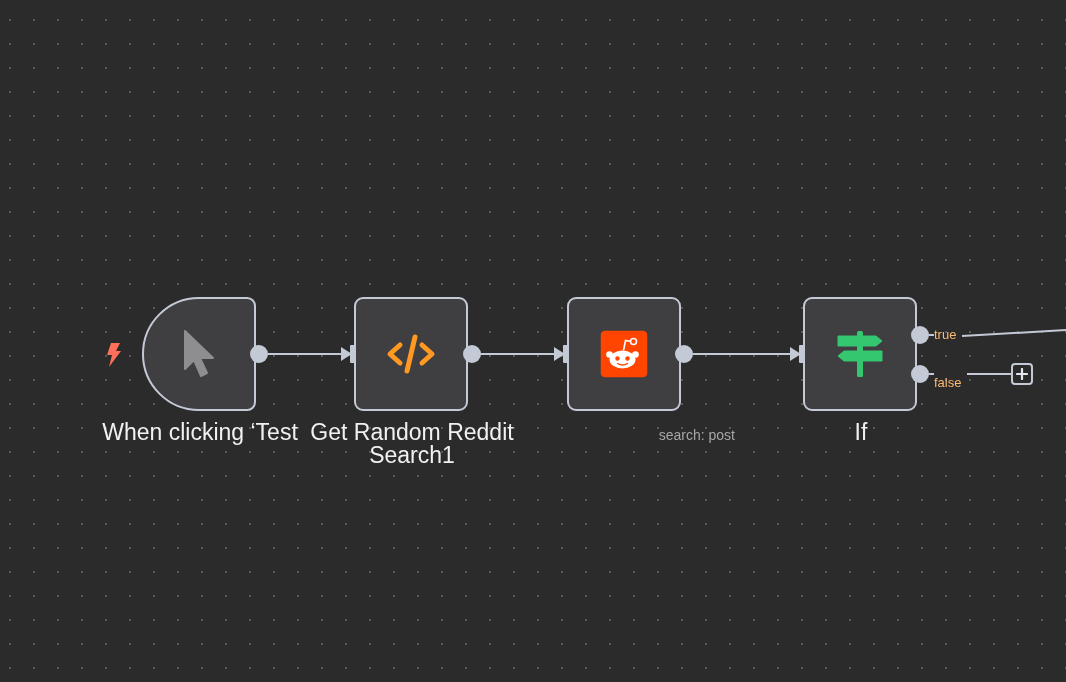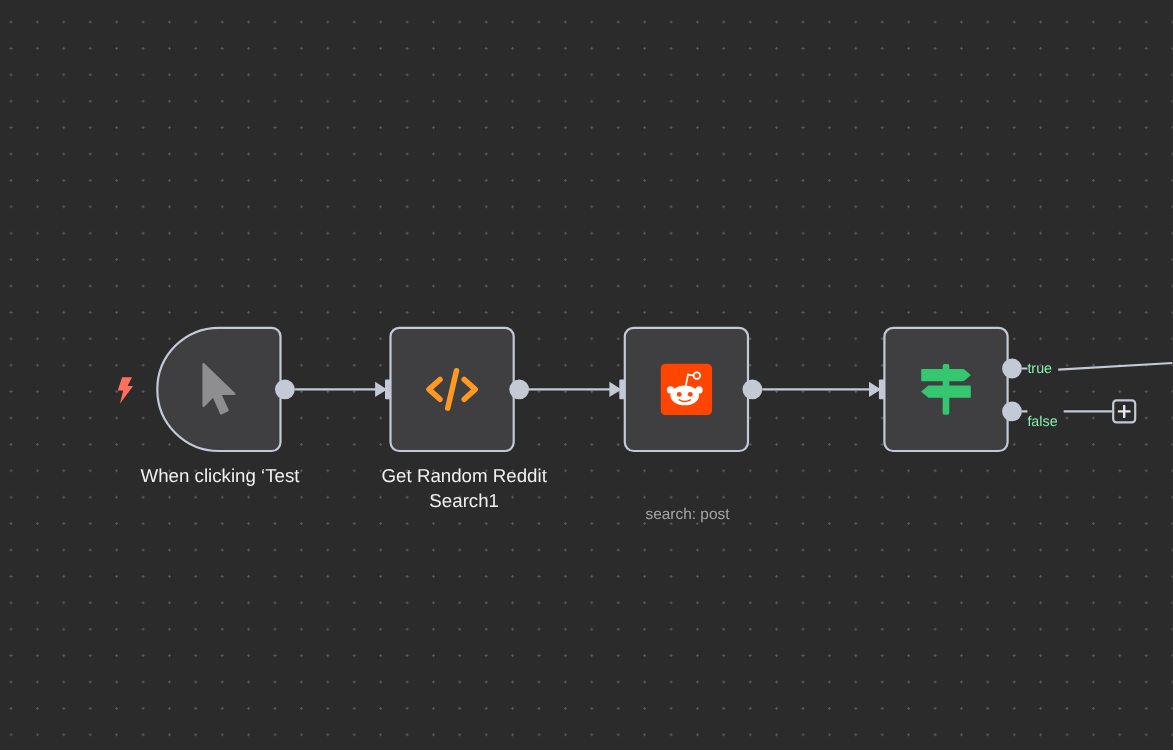--- a/index.html
+++ b/index.html
@@ -24,28 +24,28 @@
     .node .icon-wrap { position: absolute; left: 50%; top: 50%; transform: translate(-50%, -50%); display: flex; align-items: center; justify-content: center; }
     .handle-out {
       position: absolute; width: 18px; height: 18px; border-radius: 50%;
       background: #c3c9d5; box-sizing: border-box; cursor: crosshair;
     }
     .handle-in {
       position: absolute; width: 8px; height: 18px; background: #c3c9d5; border-radius: 1px; cursor: crosshair;
     }
     .node-label {
       position: absolute; width: 220px; text-align: center;
-      color: #f1f1f1; font-size: 17px; line-height: 23px;
+      color: #f1f1f1; font-size: 23px; line-height: 23px;
     }
     .node-sublabel {
       position: absolute; width: 220px; text-align: center;
       color: #a6a6a6; font-size: 14px; line-height: 18px;
     }
     .branch-label {
-      position: absolute; color: #86efac; font-size: 13px; line-height: 14px;
+      position: absolute; color: #fdba74; font-size: 13px; line-height: 14px;
     }
     .plus-btn {
       position: absolute; width: 22px; height: 22px; box-sizing: border-box;
       border: 2px solid #c3c9d5; border-radius: 4px; background: #2b2b2b;
       display: flex; align-items: center; justify-content: center; cursor: pointer;
     }
     .bolt { position: absolute; cursor: pointer; }
   </style>
 </head>
 <body>
@@ -87,21 +87,21 @@
   <div class="node" style="left:354px; top:297px;">
     <div class="icon-wrap">
       <svg width="50" height="40" viewBox="0 0 50 40">
         <path d="M14 11 L4 20 L14 29" fill="none" stroke="#ff9922" stroke-width="5" stroke-linecap="round" stroke-linejoin="round"></path>
         <path d="M36 11 L46 20 L36 29" fill="none" stroke="#ff9922" stroke-width="5" stroke-linecap="round" stroke-linejoin="round"></path>
         <path d="M29 3 L21 37" fill="none" stroke="#ff9922" stroke-width="5" stroke-linecap="round"></path>
       </svg>
     </div>
   </div>
   <div class="handle-out" style="left:463px; top:345px;"></div>
-  <div class="node-label" style="left:312px; top:421px;">
+  <div class="node-label" style="left:302px; top:421px;">
     <div>Get Random Reddit</div>
     <div>Search1</div>
   </div>
 
   <div class="handle-in" style="left:563px; top:345px;"></div>
   <div class="node" style="left:567px; top:297px;">
     <div class="icon-wrap">
       <svg width="47" height="47" viewBox="0 0 47 47">
         <rect x="0" y="0" width="47" height="47" rx="5" fill="#ff4500"></rect>
         <ellipse cx="22" cy="29" rx="13" ry="9" fill="#ffffff"></ellipse>
@@ -109,35 +109,36 @@
         <circle cx="35" cy="24" r="3.3" fill="#ffffff"></circle>
         <path d="M23 20 L25 10 L31 11" fill="none" stroke="#ffffff" stroke-width="1.6"></path>
         <circle cx="33" cy="11" r="3" fill="#ff4500" stroke="#ffffff" stroke-width="1.6"></circle>
         <circle cx="17" cy="28" r="2.2" fill="#ff4500"></circle>
         <circle cx="27" cy="28" r="2.2" fill="#ff4500"></circle>
         <path d="M17 33 Q22 36 27 33" fill="none" stroke="#ff4500" stroke-width="1.4" stroke-linecap="round"></path>
       </svg>
     </div>
   </div>
   <div class="handle-out" style="left:675px; top:345px;"></div>
-  <div class="node-sublabel" style="left:515px; top:458px;">search: post</div>
+  <div class="node-sublabel" style="left:515px; top:426px;text-align:right;">search: post</div>
 
   <div class="handle-in" style="left:799px; top:345px;"></div>
   <div class="node" style="left:803px; top:297px;">
     <div class="icon-wrap">
       <svg width="48" height="50" viewBox="0 0 48 50">
         <rect x="21" y="2" width="6" height="46" rx="1.5" fill="#35c670"></rect>
         <path d="M2 7 L40 7 L46 12 L40 17 L2 17 Z" fill="#35c670" stroke="#35c670" stroke-width="1" stroke-linejoin="round"></path>
         <path d="M8 22 L46 22 L46 32 L8 32 L2 27 Z" fill="#35c670" stroke="#35c670" stroke-width="1" stroke-linejoin="round"></path>
       </svg>
     </div>
   </div>
   <div class="handle-out" style="left:911px; top:326px;"></div>
   <div class="handle-out" style="left:911px; top:365px;"></div>
   <div class="branch-label" style="left:934px; top:328px;">true</div>
   <div class="branch-label" style="left:934px; top:376px;">false</div>
   <div class="plus-btn" style="left:1011px; top:363px;">
     <svg width="12" height="12" viewBox="0 0 12 12">
       <path d="M6 1 L6 11 M1 6 L11 6" stroke="#e6e8ee" stroke-width="2.2" stroke-linecap="round"></path>
     </svg>
   </div>
+  <div class="node-label" style="left:751px; top:421px;">If</div>
 
 </div>
 
 </body></html>

